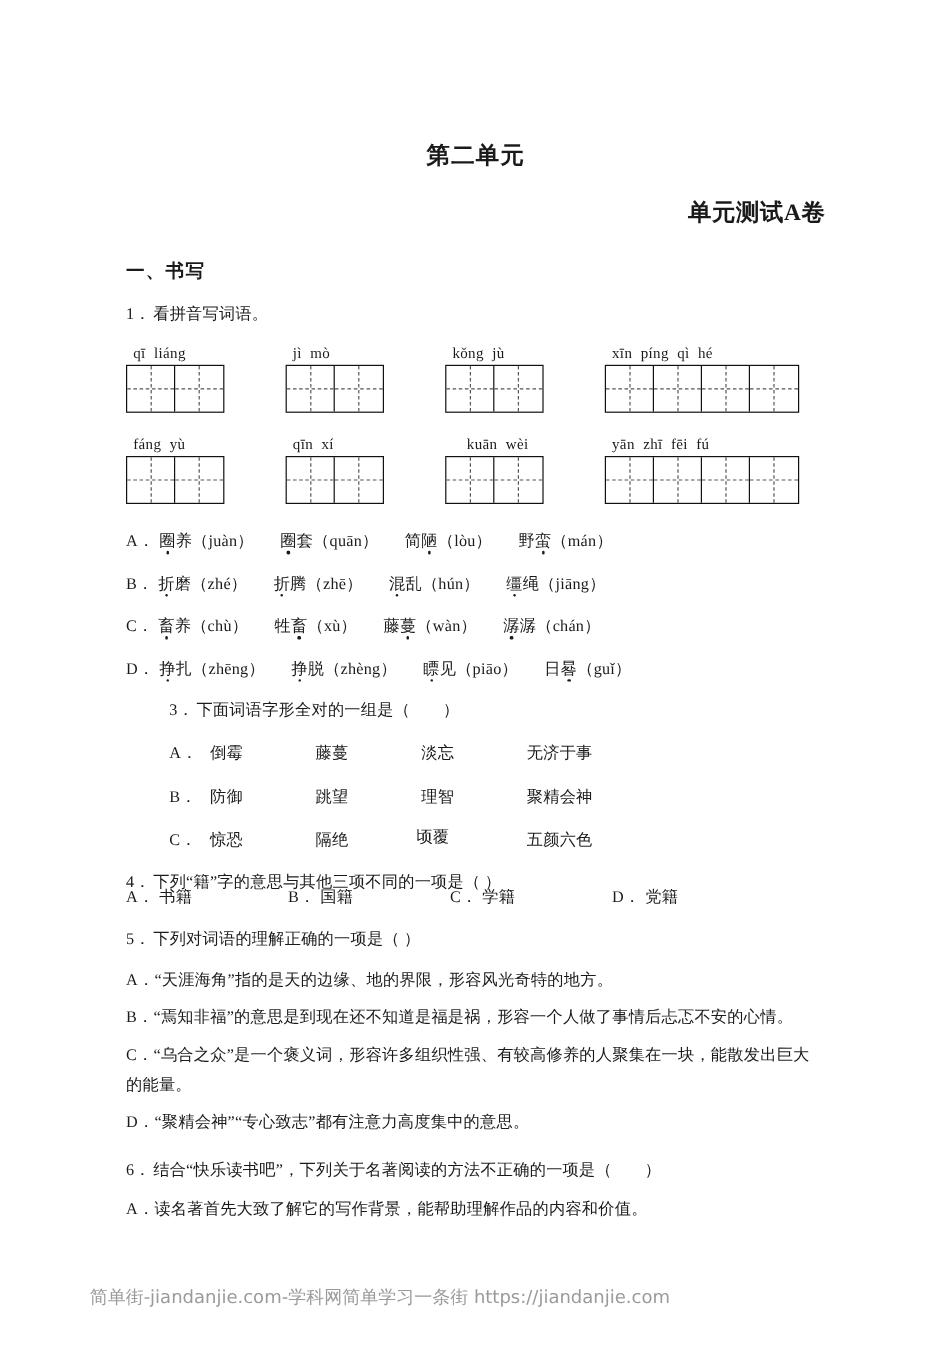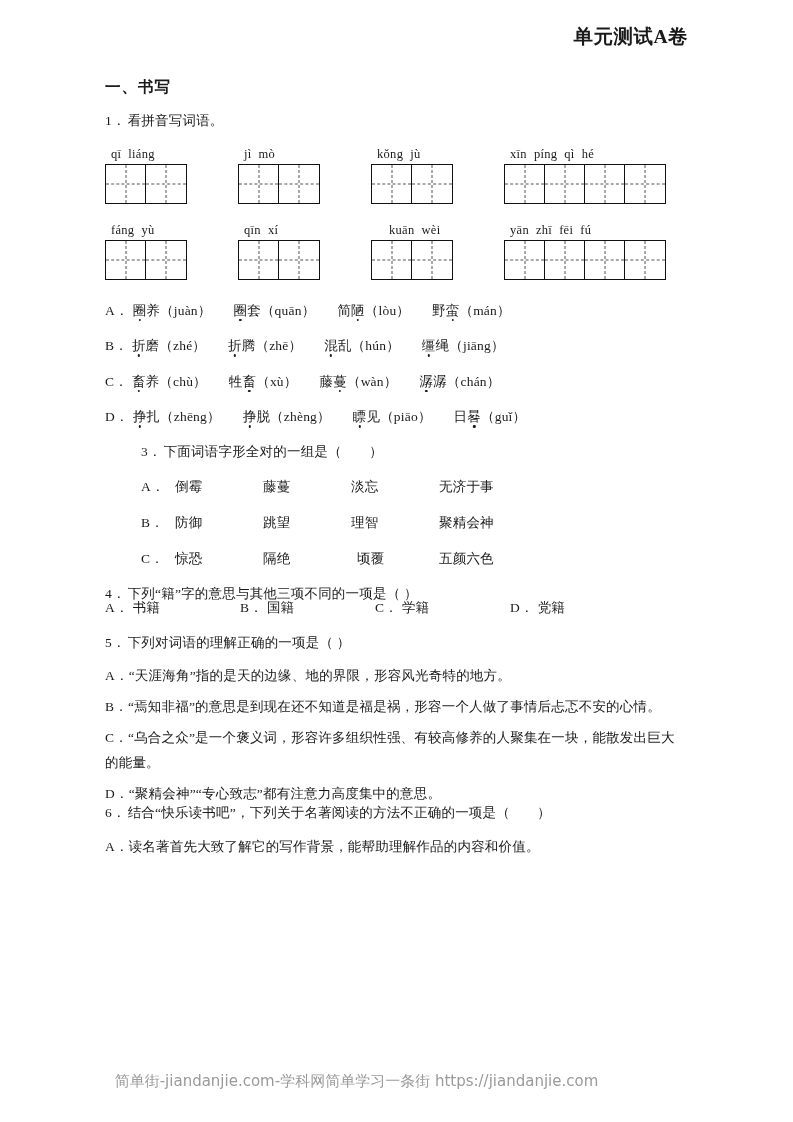--- a/index.html
+++ b/index.html
@@ -164,38 +164,38 @@
   .watermark {
     position: absolute;
     left: 0; top: 6px;
     width: 633px;
     text-align: center;
     font-family: "DejaVu Sans", "Liberation Sans", sans-serif;
     font-size: 15px;
     color: #9a9a9a;
     white-space: nowrap;
     letter-spacing: 0px;
-    padding-left: 40px;
   }
   .page-label {
     position: absolute;
     left: 0; top: 10px;
     width: 793px;
     text-align: center;
     font-size: 12px;
     color: #6e6e6e;
     font-family: "Liberation Serif", "DejaVu Serif", serif;
     white-space: nowrap;
   }
 </style>
 </head>
 <body>
 
 <div class="page">
 
+  <h1 class="doc-title">第二单元</h1>
   <h2 class="doc-subtitle">单元测试A卷</h2>
 
   <div class="section-heading sec1">一、书写</div>
 
   <div style="padding-top:20px">
     <p class="q-stem">
       <span class="q-num">1．</span><span>看拼音写词语。</span>
     </p>
   </div>
 
@@ -259,39 +259,39 @@
       <div style="margin-top: 19px;">
         <p class="opt-row" style="margin-top: 22px;"><span>A．</span><span style="margin-left: 4px;"><span class="dot">圈</span><span>养（juàn）</span></span><span style="margin-left: 22px;"><span class="dot">圈</span><span>套（quān）</span></span><span style="margin-left: 22px;"><span>简</span><span class="dot">陋</span><span>（lòu）</span></span><span style="margin-left: 22px;"><span>野</span><span class="dot">蛮</span><span>（mán）</span></span></p>
         <p class="opt-row" style="margin-top: 22px;"><span>B．</span><span style="margin-left: 4px;"><span class="dot">折</span><span>磨（zhé）</span></span><span style="margin-left: 22px;"><span class="dot">折</span><span>腾（zhē）</span></span><span style="margin-left: 22px;"><span class="dot">混</span><span>乱（hún）</span></span><span style="margin-left: 22px;"><span class="dot">缰</span><span>绳（jiāng）</span></span></p>
         <p class="opt-row" style="margin-top: 22px;"><span>C．</span><span style="margin-left: 4px;"><span class="dot">畜</span><span>养（chù）</span></span><span style="margin-left: 22px;"><span>牲</span><span class="dot">畜</span><span>（xù）</span></span><span style="margin-left: 22px;"><span>藤</span><span class="dot">蔓</span><span>（wàn）</span></span><span style="margin-left: 22px;"><span class="dot">潺</span><span>潺（chán）</span></span></p>
         <p class="opt-row" style="margin-top: 22px;"><span>D．</span><span style="margin-left: 4px;"><span class="dot">挣</span><span>扎（zhēng）</span></span><span style="margin-left: 22px;"><span class="dot">挣</span><span>脱（zhèng）</span></span><span style="margin-left: 22px;"><span class="dot">瞟</span><span>见（piāo）</span></span><span style="margin-left: 22px;"><span>日</span><span class="dot">晷</span><span>（guǐ）</span></span></p>
       </div>
       <div style="margin-top: 21px; margin-left: 36px;">
         <p class="q-stem"><span class="q-num">3．</span><span>下面词语字形全对的一组是（　　）</span></p>
         <div class="opt-row" style="position: relative; height: 14px; margin-top: 22px;"><span>A．</span><span style="position: absolute; left: 34px; top: 0px;">倒霉</span><span style="position: absolute; left: 122px; top: 0px;">藤蔓</span><span style="position: absolute; left: 210px; top: 0px;">淡忘</span><span style="position: absolute; left: 298px; top: 0px;">无济于事</span></div>
         <div class="opt-row" style="position: relative; height: 14px; margin-top: 22px;"><span>B．</span><span style="position: absolute; left: 34px; top: 0px;">防御</span><span style="position: absolute; left: 122px; top: 0px;">跳望</span><span style="position: absolute; left: 210px; top: 0px;">理智</span><span style="position: absolute; left: 298px; top: 0px;">聚精会神</span></div>
-        <div class="opt-row" style="position: relative; height: 14px; margin-top: 22px;"><span>C．</span><span style="position: absolute; left: 34px; top: 0px;">惊恐</span><span style="position: absolute; left: 122px; top: 0px;">隔绝</span><span style="position: absolute; left: 216px; top: 0px;">顷覆</span><span style="position: absolute; left: 298px; top: 0px;">五颜六色</span></div>
+        <div class="opt-row" style="position: relative; height: 14px; margin-top: 22px;"><span>C．</span><span style="position: absolute; left: 34px; top: 0px;">惊恐</span><span style="position: absolute; left: 122px; top: 0px;">隔绝</span><span style="position: absolute; left: 206px; top: 0px; font-family: Liberation Mono, monospace;">顷覆</span><span style="position: absolute; left: 298px; top: 0px;">五颜六色</span></div>
       </div>
       <div style="margin-top: 21px;">
         <p class="q-stem"><span class="q-num">4．</span><span>下列“籍”字的意思与其他三项不同的一项是（  ）</span></p>
         <div class="opt-row" style="position: relative; height: 14px; ">
           <span style="position: absolute; left: 0px; top: 0px;"><span>A．</span><span style="margin-left: 4px;">书籍</span></span>
           <span style="position: absolute; left: 135px; top: 0px;"><span>B．</span><span style="margin-left: 4px;">国籍</span></span>
           <span style="position: absolute; left: 270px; top: 0px;"><span>C．</span><span style="margin-left: 4px;">学籍</span></span>
           <span style="position: absolute; left: 405px; top: 0px;"><span>D．</span><span style="margin-left: 4px;">党籍</span></span>
         </div>
       </div>
       <div style="margin-top: 21px;">
         <p class="q-stem"><span class="q-num">5．</span><span>下列对词语的理解正确的一项是（  ）</span></p>
         <p class="opt-para" style="margin-top: 14px;"><span>A．</span><span>“天涯海角”指的是天的边缘、地的界限，形容风光奇特的地方。</span></p>
         <p class="opt-para" style="margin-top: 6px;"><span>B．</span><span>“焉知非福”的意思是到现在还不知道是福是祸，形容一个人做了事情后忐忑不安的心情。</span></p>
         <p class="opt-para" style="margin-top: 6px;"><span>C．</span><span>“乌合之众”是一个褒义词，形容许多组织性强、有较高修养的人聚集在一块，能散发出巨大的能量。</span></p>
         <p class="opt-para" style="margin-top: 6px;"><span>D．</span><span>“聚精会神”“专心致志”都有注意力高度集中的意思。</span></p>
       </div>
-      <div style="">
+      <div style="margin-top: 21px;">
         <p class="q-stem"><span class="q-num">6．</span><span>结合“快乐读书吧”，下列关于名著阅读的方法不正确的一项是（　　）</span></p>
         <p class="opt-para" style="margin-top: 14px;"><span>A．</span><span>读名著首先大致了解它的写作背景，能帮助理解作品的内容和价值。</span></p>
       </div>
     </div>
 
 </div>
 
 <div class="footer-zone">
   <div class="watermark">简单街-jiandanjie.com-学科网简单学习一条街 https://jiandanjie.com</div>
 </div>

